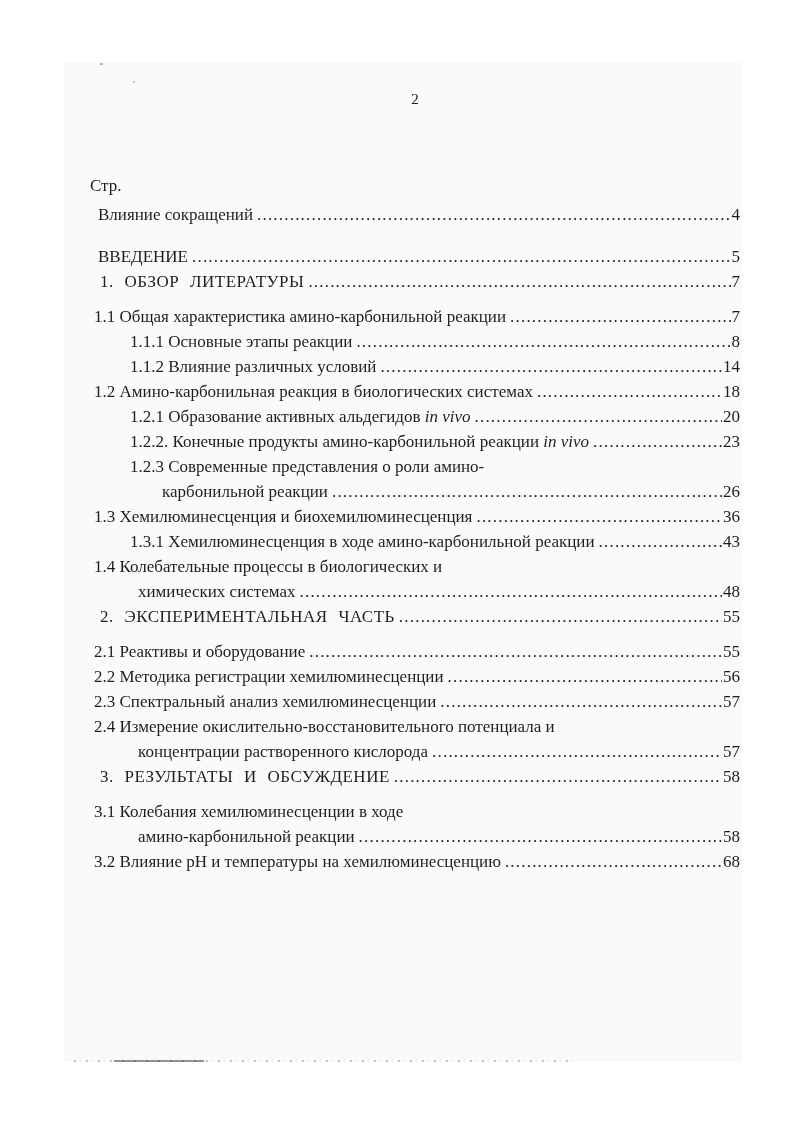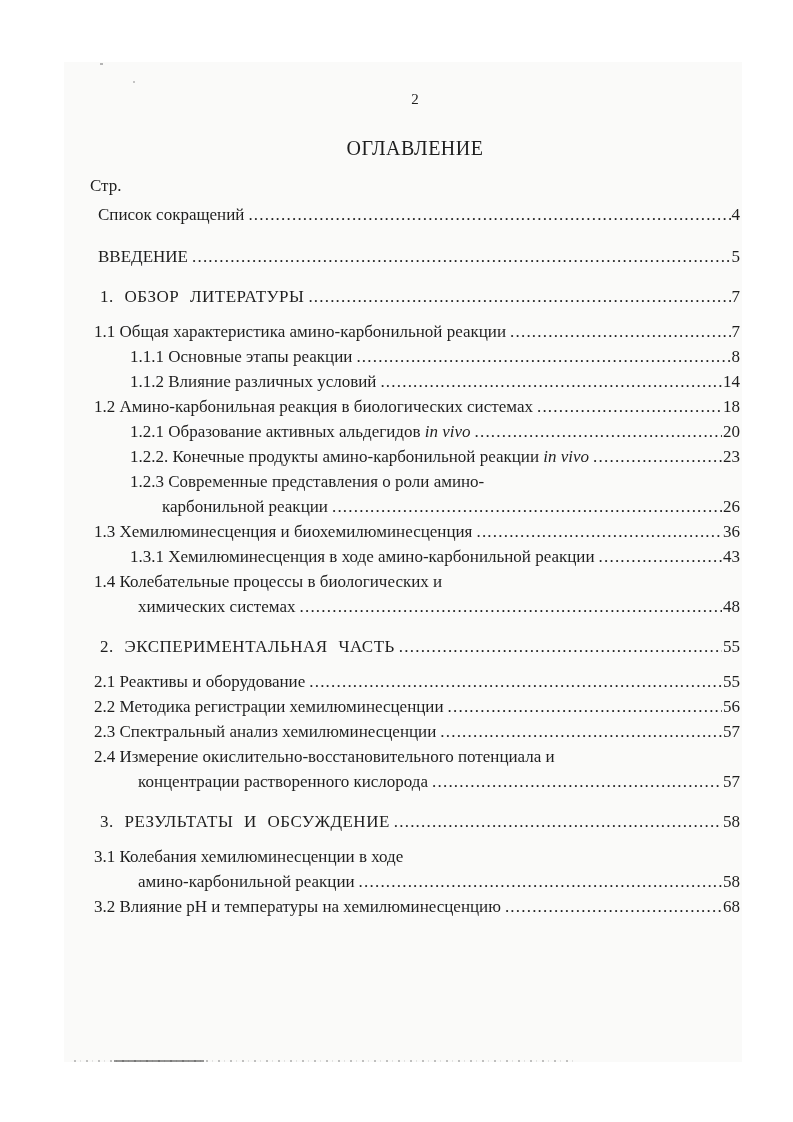--- a/index.html
+++ b/index.html
@@ -57,21 +57,21 @@
     width: 650px;
   }
   .row {
     display: flex;
     align-items: baseline;
     font-size: 17px;
     line-height: 19px;
     margin-top: 6px;
   }
   .row.first { margin-top: 0; }
-  .row.t-chapter { margin-top: 21px; }
+  .row.t-chapter { margin-top: 6px; }
   .row.after-chapter { margin-top: 16px; }
   .row.t-front:not(.first) { margin-top: 23px; }
   .t-front   { padding-left: 8px; }
   .t-chapter { padding-left: 10px; }
   .t-chapter .lab { word-spacing: 6px; letter-spacing: 0.5px; }
   .t-section { padding-left: 4px; }
   .t-subsection { padding-left: 40px; }
   .t-continuation { padding-left: 48px; }
   .t-continuation-sub { padding-left: 72px; }
   .lab { white-space: nowrap; }
@@ -109,25 +109,24 @@
   .speck.s1 { left: 36px; top: 1px; width: 3px; height: 2px; }
   .speck.s2 { left: 69px; top: 19px; width: 2px; height: 2px; background: #c4c4c4; }
 </style>
 </head>
 <body>
 
 <div class="scan-page">
   <div class="speck s1"></div>
   <div class="speck s2"></div>
   <div class="pg-num">2</div>
-  <div class="doc-title">ОГЛАВЛЕНИЕ</div>
   <div class="col-header">Стр.</div>
   <div class="toc" id="toc">
       <div class="row t-front first">
-        <span class="lab">Список сокращений</span>
+        <span class="lab">Влияние сокращений</span>
         <span class="leader">................................................................................................................................................................</span>
         <span class="pgref">4</span>
       </div>
       <div class="row t-front">
         <span class="lab">ВВЕДЕНИЕ</span>
         <span class="leader">................................................................................................................................................................</span>
         <span class="pgref">5</span>
       </div>
       <div class="row t-chapter">
         <span class="lab">1. ОБЗОР ЛИТЕРАТУРЫ</span>

